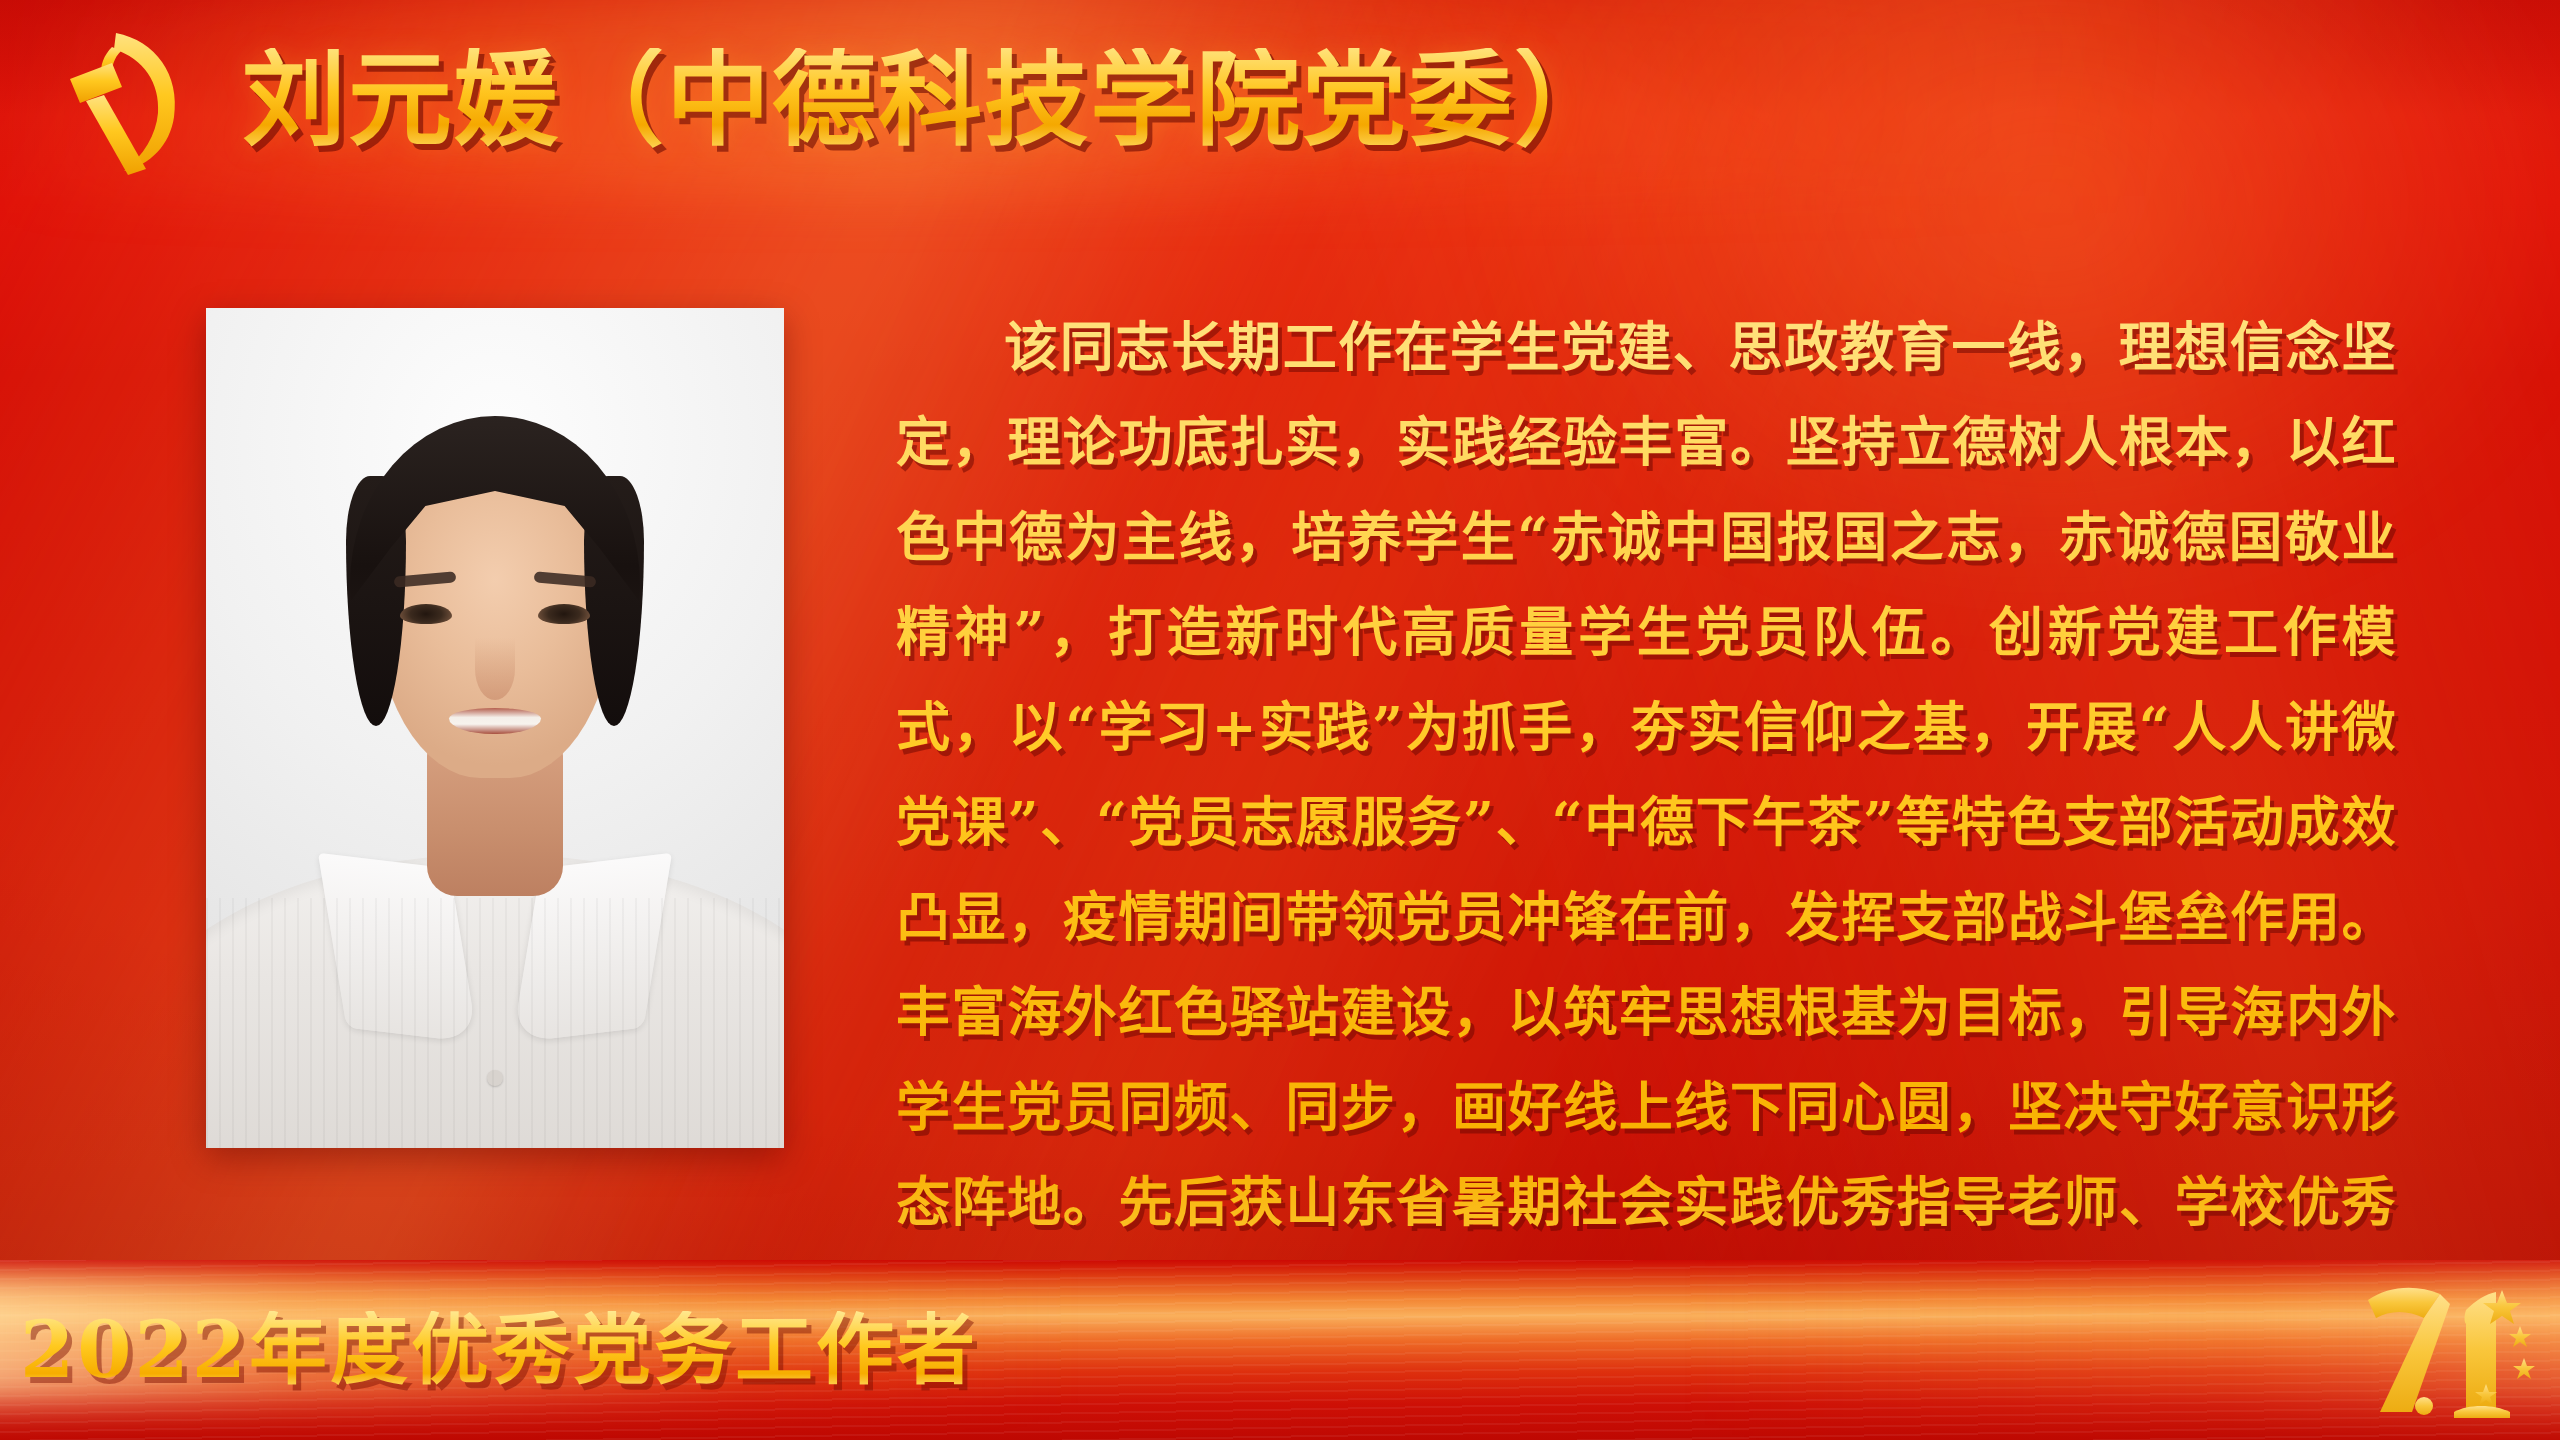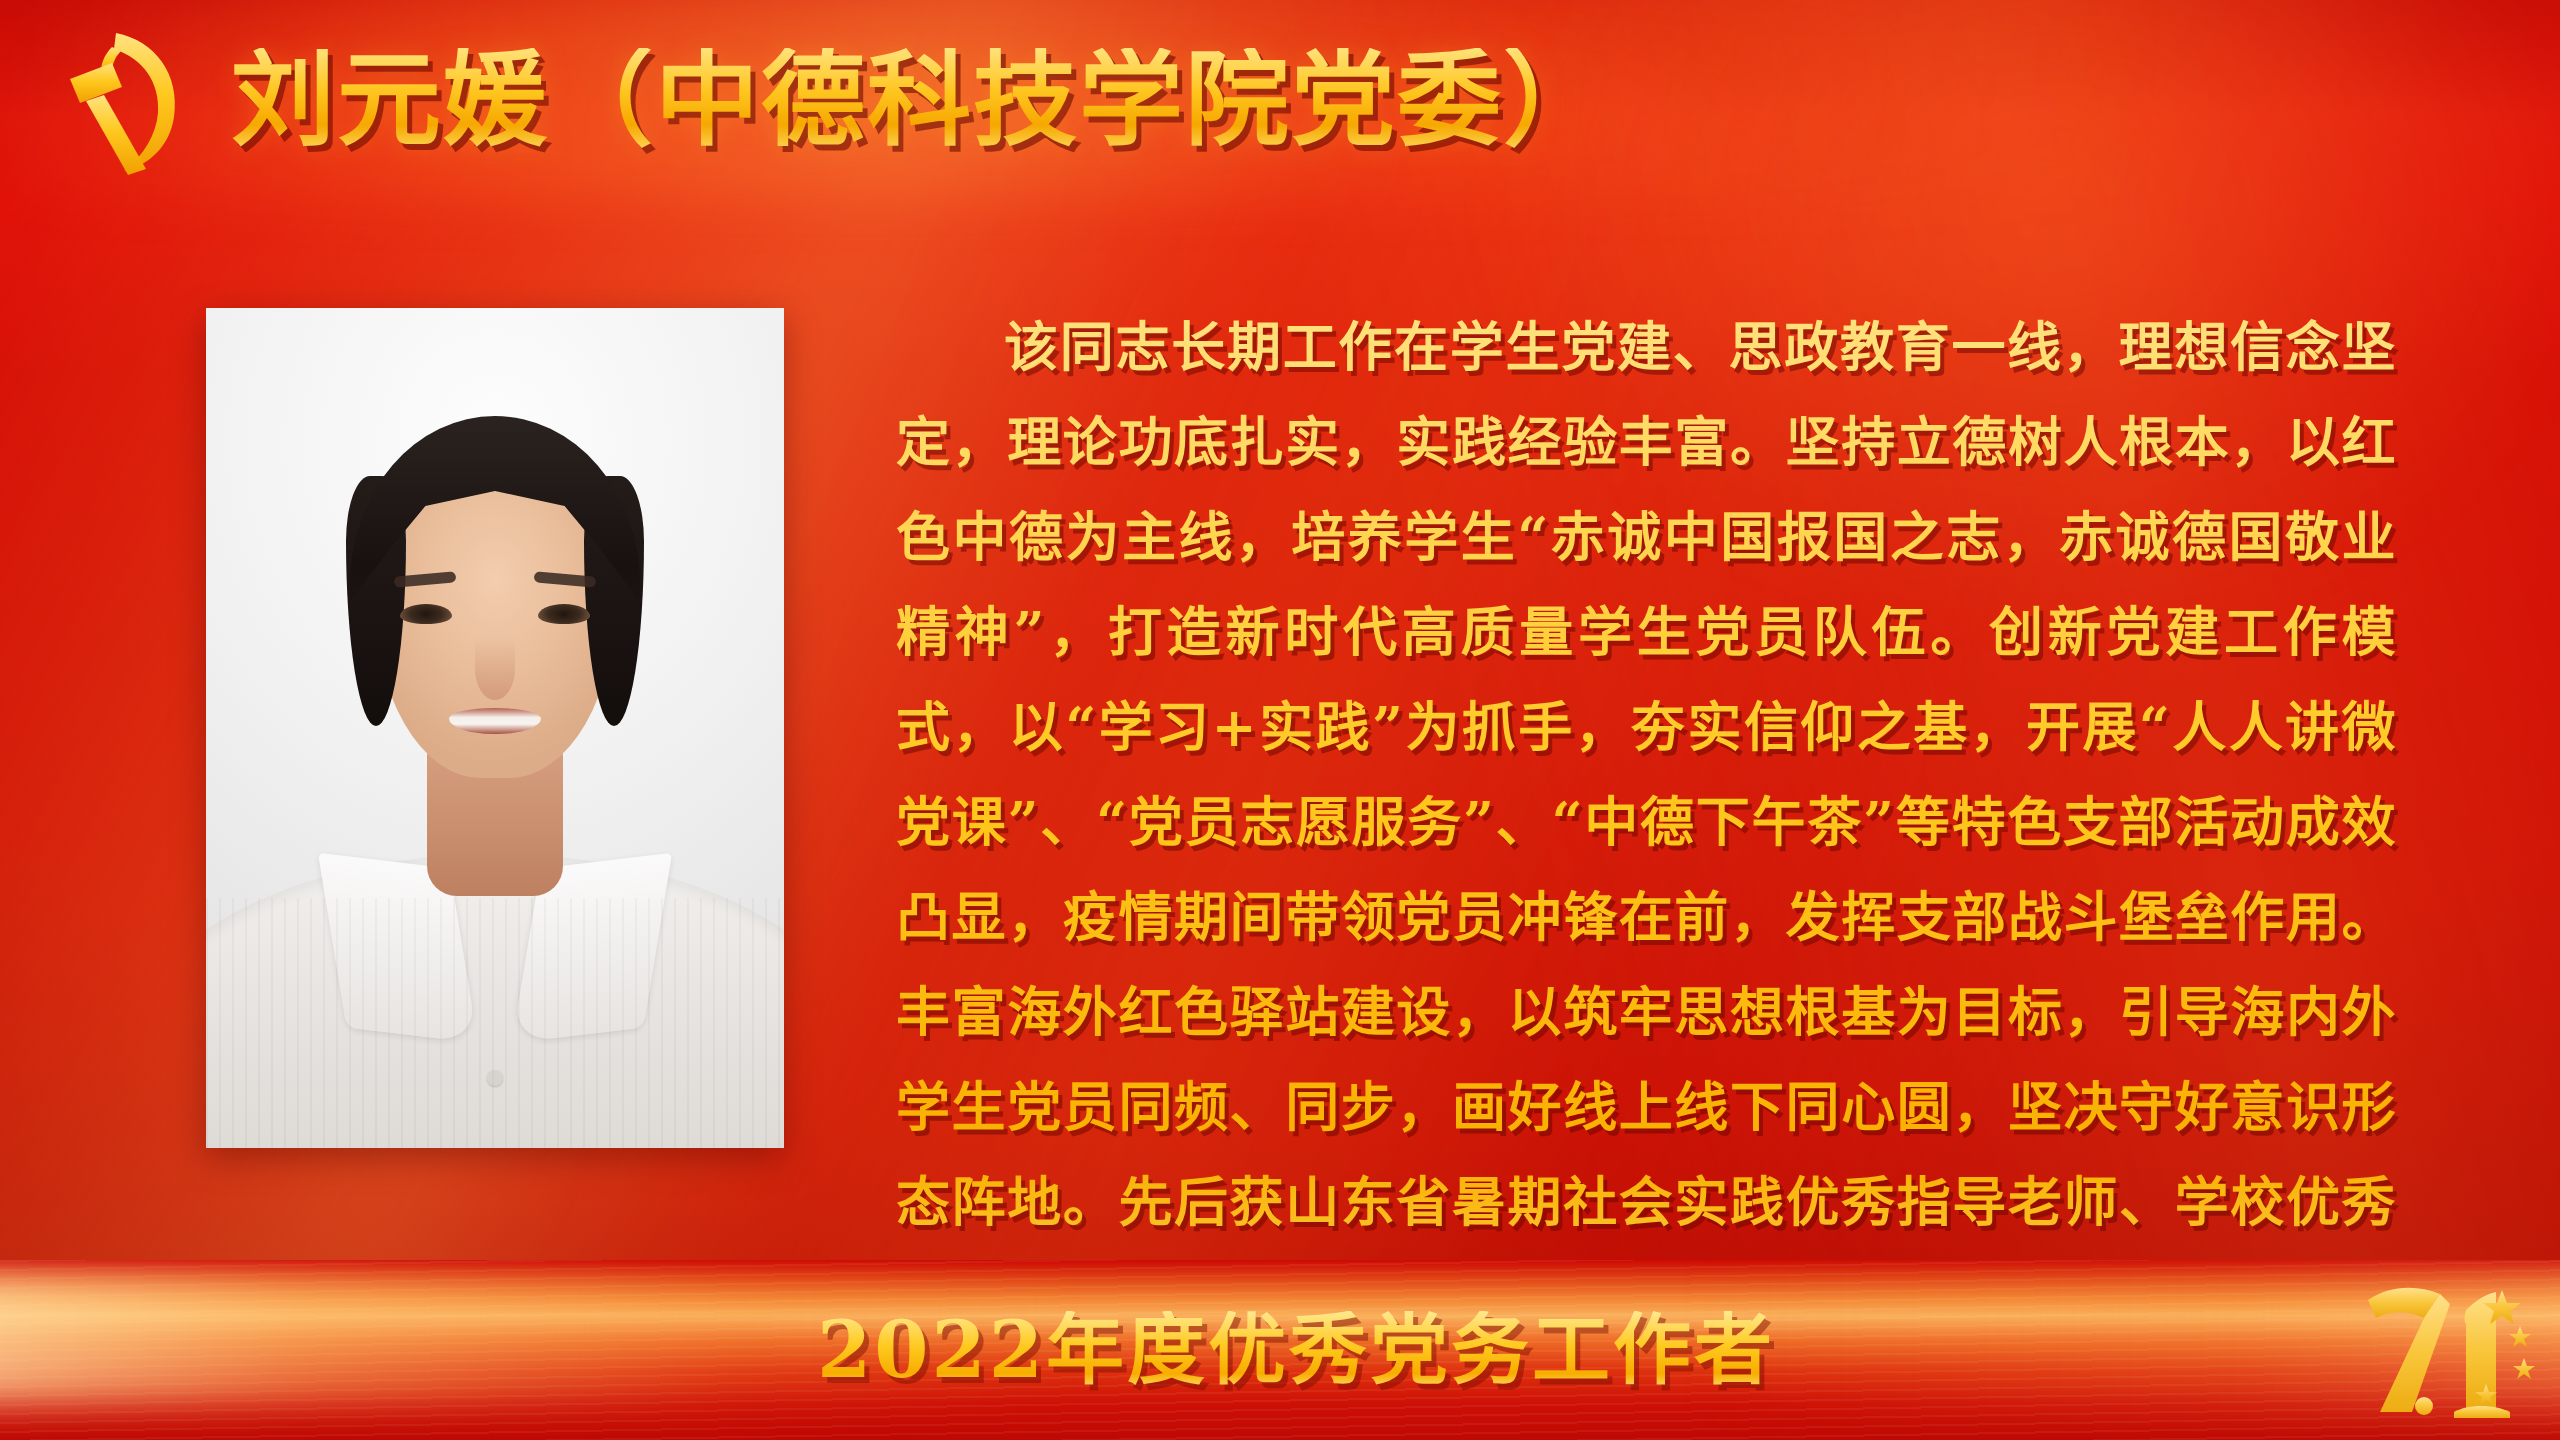--- a/index.html
+++ b/index.html
@@ -131,21 +131,21 @@
     width: 172px;
     height: 150px;
     flex: 0 0 auto;
     z-index: 2;
   }
   .emblem svg { display: block; width: 100%; height: 100%; }
 
   .page-title {
     position: relative;
     z-index: 2;
-    margin-left: 7px;
+    margin-left: 18px;
     font-family: "DejaVu Serif", "Liberation Serif", serif;
     font-weight: bold;
     font-size: 104px;
     line-height: 1;
     letter-spacing: 2px;
     color: #ffc922;
     background: linear-gradient(180deg, #ffe27a 0%, #ffc51f 42%, #f5a800 74%, #ffd85c 100%);
     -webkit-background-clip: text;
     background-clip: text;
     -webkit-text-fill-color: transparent;
@@ -379,22 +379,22 @@
       rgba(255,170,80,0.18) 46%,
       rgba(255,140,50,0) 100%);
     filter: blur(22px);
   }
   .footer-title {
     position: absolute;
     left: 0;
     right: 0;
     top: 50%;
     transform: translateY(-50%);
-    text-align: center;
-    padding-left: 32px;
+    text-align: left;
+    padding-left: 20px;
     font-family: "DejaVu Serif", "Liberation Serif", serif;
     font-weight: bold;
     font-size: 78px;
     line-height: 1;
     letter-spacing: 3px;
     color: #ffcb2b;
     background: linear-gradient(180deg, #ffe88f 0%, #ffc91f 45%, #f7ad00 80%, #ffdc66 100%);
     -webkit-background-clip: text;
     background-clip: text;
     -webkit-text-fill-color: transparent;

